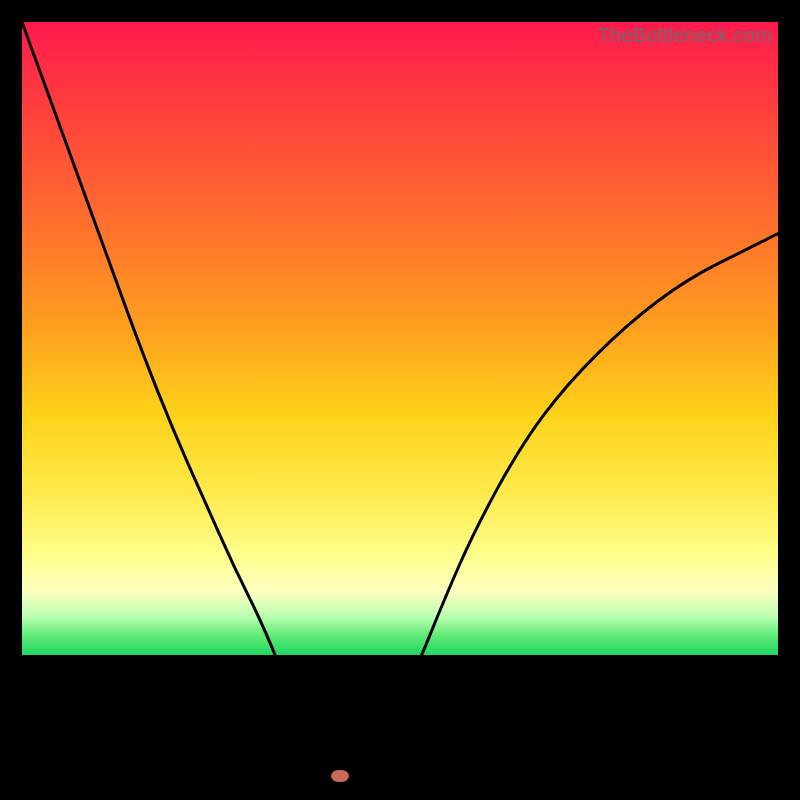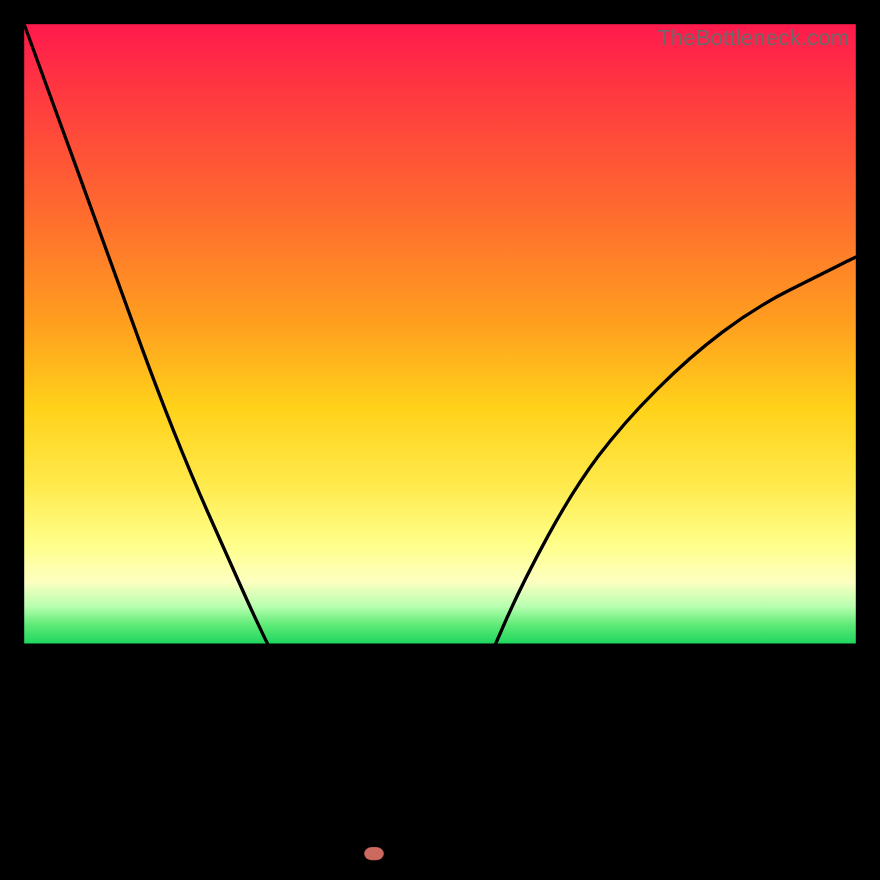--- a/index.html
+++ b/index.html
@@ -17,21 +17,21 @@
     top: 0;
     width: 800px;
     height: 800px;
     background: #000;
   }
   .plot {
     position: absolute;
     left: 22px;
     top: 22px;
     width: 756px;
-    height: 563px;
+    height: 633px;
     
     background: linear-gradient(
       to bottom,
       #ff1a4d 0%,
       #ff3b3f 12%,
       #ff6a2f 30%,
       #ff9e1f 48%,
       #ffd21a 62%,
       #ffe94a 74%,
       #ffff8a 84%,

